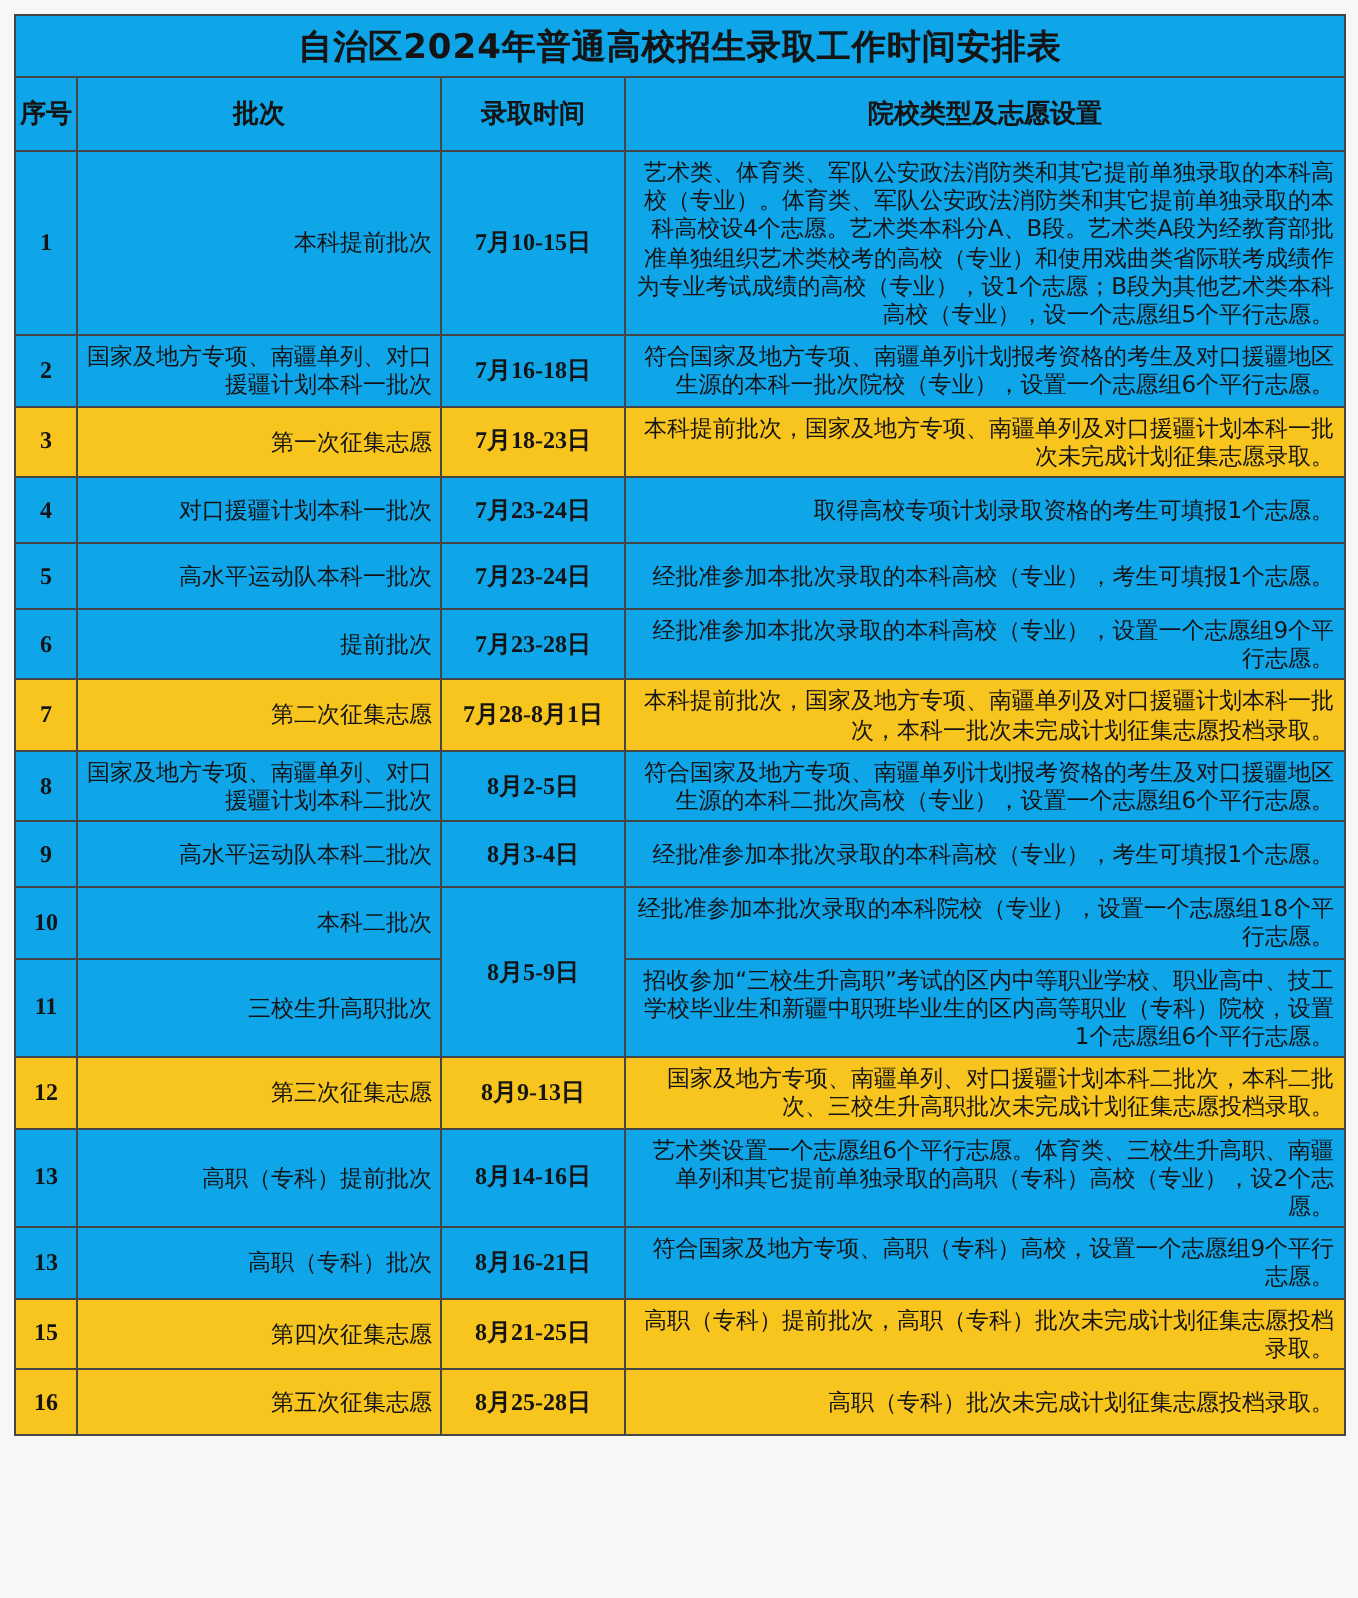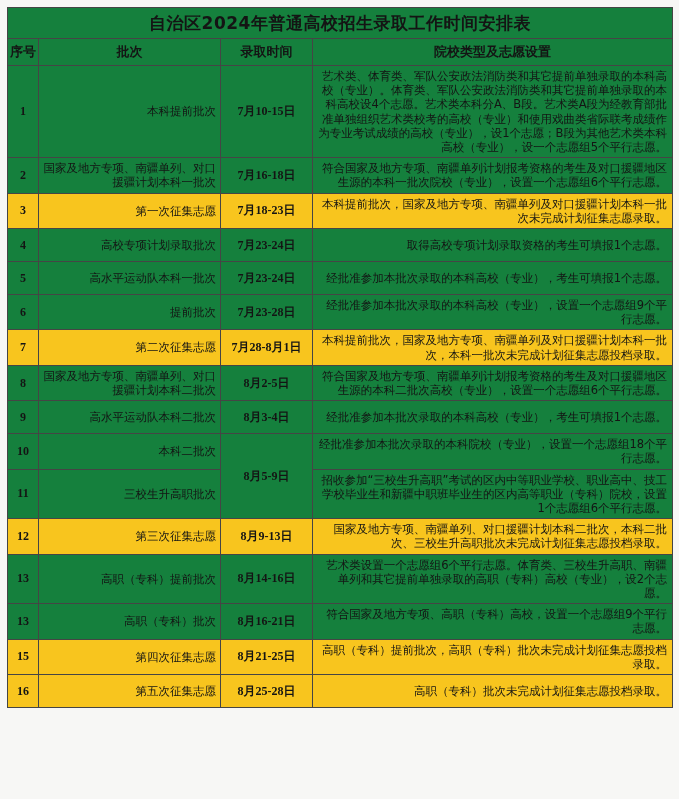--- a/index.html
+++ b/index.html
@@ -16,38 +16,38 @@
     color: #141414;
   }
   .page {
     width: 679px;
     min-height: 799px;
     padding: 7px;
   }
   table.schedule {
     width: 665px;
     border-collapse: collapse;
-    background: #15803d;
+    background: #0ea5e9;
     table-layout: fixed;
   }
   table.schedule th, table.schedule td {
     border: 1.5px solid var(--border);
     vertical-align: middle;
     word-break: break-all;
   }
   .title-cell {
     height: 31px;
     text-align: center;
     font-size: 17px;
     font-weight: bold;
     letter-spacing: 0.5px;
     padding: 3px 4px;
   }
   .head-row th {
-    height: 27px;
+    height: 37px;
     font-size: 13px;
     font-weight: bold;
     text-align: center;
     padding: 2px;
   }
   tbody tr { height: 33px; }
   td.c-no {
     text-align: center;
     font-weight: bold;
     font-size: 12px;
@@ -111,21 +111,21 @@
           <td class="c-desc">符合国家及地方专项、南疆单列计划报考资格的考生及对口援疆地区生源的本科一批次院校（专业），设置一个志愿组6个平行志愿。</td>
         </tr>
         <tr class="hl">
           <td class="c-no">3</td>
           <td class="c-batch">第一次征集志愿</td>
           <td class="c-time">7月18-23日</td>
           <td class="c-desc">本科提前批次，国家及地方专项、南疆单列及对口援疆计划本科一批次未完成计划征集志愿录取。</td>
         </tr>
         <tr>
           <td class="c-no">4</td>
-          <td class="c-batch">高校专项计划录取批次</td>
+          <td class="c-batch">对口援疆计划本科一批次</td>
           <td class="c-time">7月23-24日</td>
           <td class="c-desc">取得高校专项计划录取资格的考生可填报1个志愿。</td>
         </tr>
         <tr>
           <td class="c-no">5</td>
           <td class="c-batch">高水平运动队本科一批次</td>
           <td class="c-time">7月23-24日</td>
           <td class="c-desc">经批准参加本批次录取的本科高校（专业），考生可填报1个志愿。</td>
         </tr>
         <tr>

